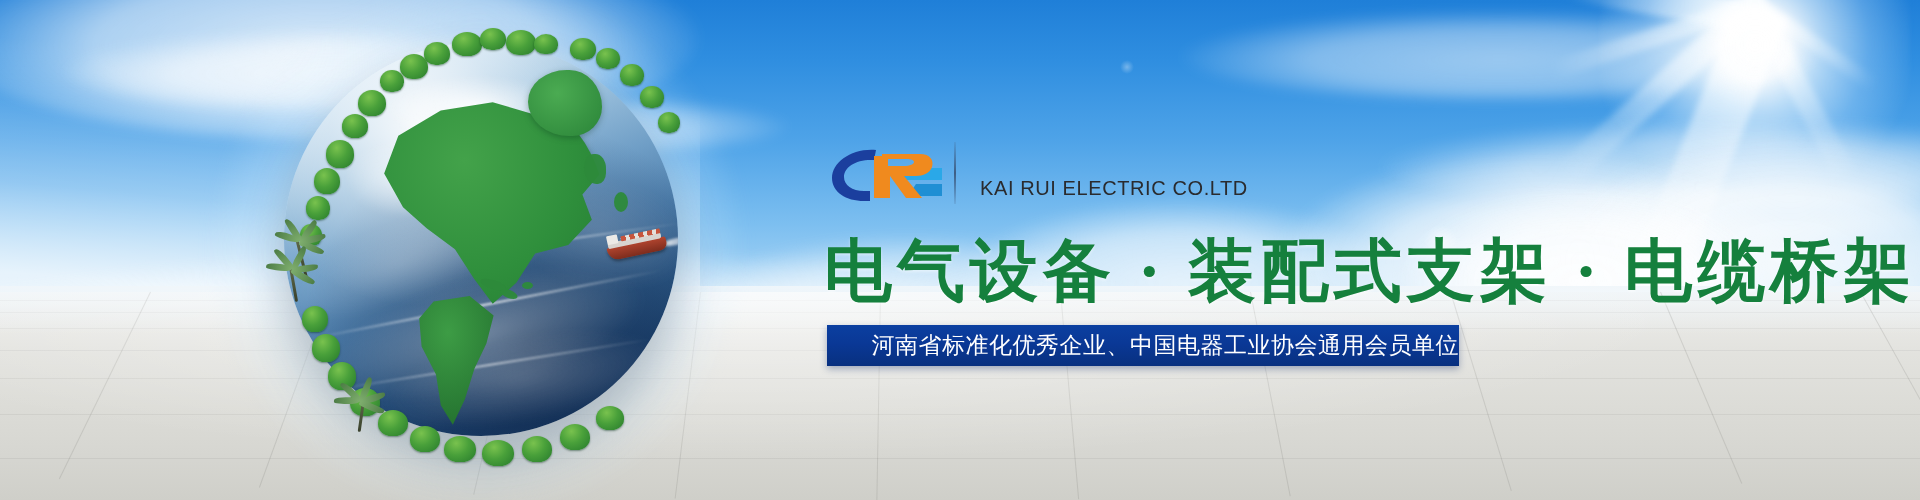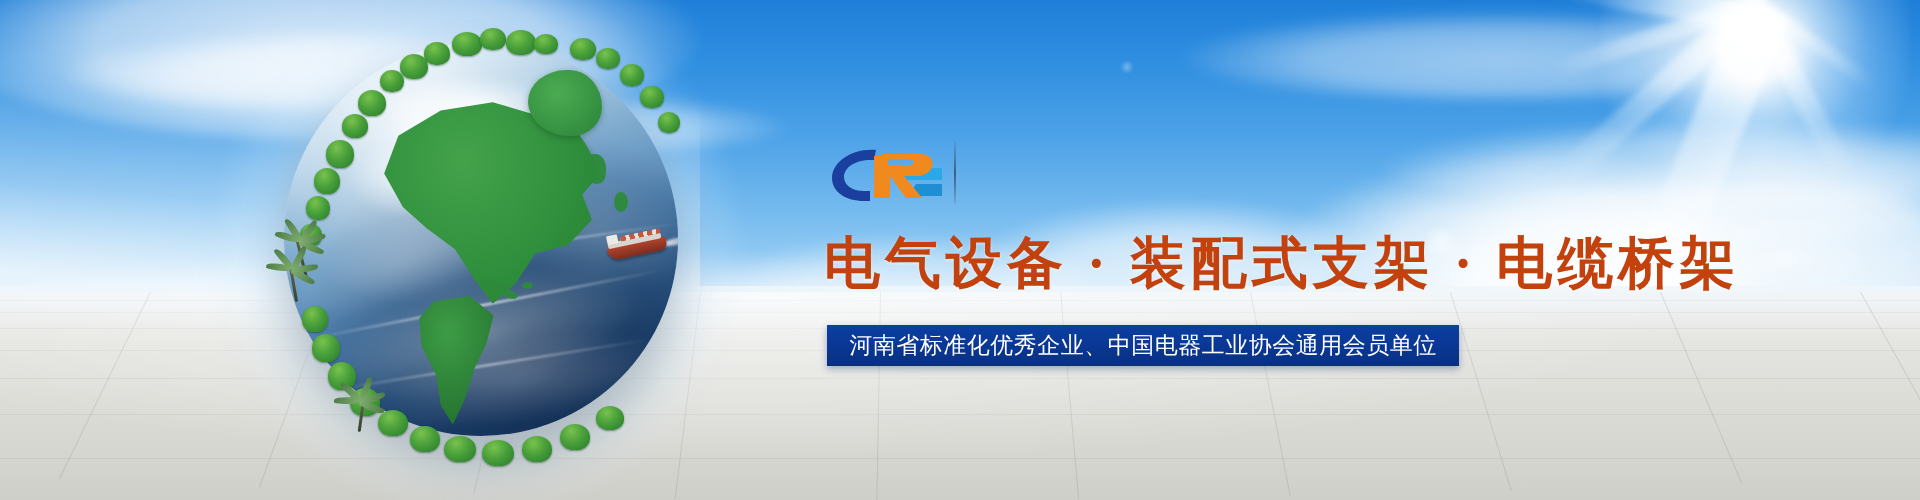--- a/index.html
+++ b/index.html
@@ -237,29 +237,29 @@
   }
   .company-en{
     position:absolute;left:980px;top:177px;
     font-family:"Liberation Sans","DejaVu Sans",sans-serif;
     font-size:20px;font-weight:normal;letter-spacing:.6px;
     color:#2a2b2e;white-space:nowrap;
   }
   .headline{
     position:absolute;left:824px;top:226px;
     font-family:"Liberation Serif","DejaVu Serif",serif;
-    font-size:56px;font-weight:bold;letter-spacing:5px;
-    color:#c2410c;white-space:nowrap;
+    font-size:68px;font-weight:bold;letter-spacing:5px;
+    color:#15803d;white-space:nowrap;
     text-shadow:0 2px 3px rgba(255,255,255,.45);
   }
   .ribbon{
     position:absolute;left:827px;top:325px;width:632px;height:41px;
     background:linear-gradient(180deg,#0b3fa0 0%,#0a3896 45%,#08307f 100%);
     box-shadow:0 3px 7px rgba(20,50,110,.35);
-    display:flex;align-items:center;justify-content:center;
+    display:flex;align-items:center;justify-content:flex-end;
   }
   .ribbon-text{
     font-family:"Liberation Sans","DejaVu Sans",sans-serif;
     font-size:23px;font-weight:normal;letter-spacing:.5px;
     color:#ffffff;white-space:nowrap;
   }
 </style>
 </head>
 <body>
 
@@ -418,20 +418,21 @@
       <path d="M78 22 L112 22 L112 34 L70 34 Z" fill="#2aa8e8"></path>
       <path d="M86 38 L112 38 L112 50 L78 50 Z" fill="#1f8fd4"></path>
 
       <path d="M52 8 L90 8 C100 8 104 14 102 21 C100 27 93 30 86 30 L74 30 L92 52 L76 52 L60 30 L60 52 L48 52 L48 20 L74 20 C80 20 84 18 84 16 C84 14 81 13 77 13 L52 13 Z" fill="#f08a1e"></path>
       <path d="M44 10 L58 10 L58 52 L44 52 Z" fill="#f08a1e"></path>
     </svg>
   </div>
 
   <div class="divider"></div>
 
+  <div class="company-en">KAI RUI ELECTRIC CO.LTD</div>
 
   <div class="headline">电气设备 · 装配式支架 · 电缆桥架</div>
 
   <div class="ribbon">
     <span class="ribbon-text">河南省标准化优秀企业、中国电器工业协会通用会员单位</span>
   </div>
 
 </div>
 
 </body></html>

